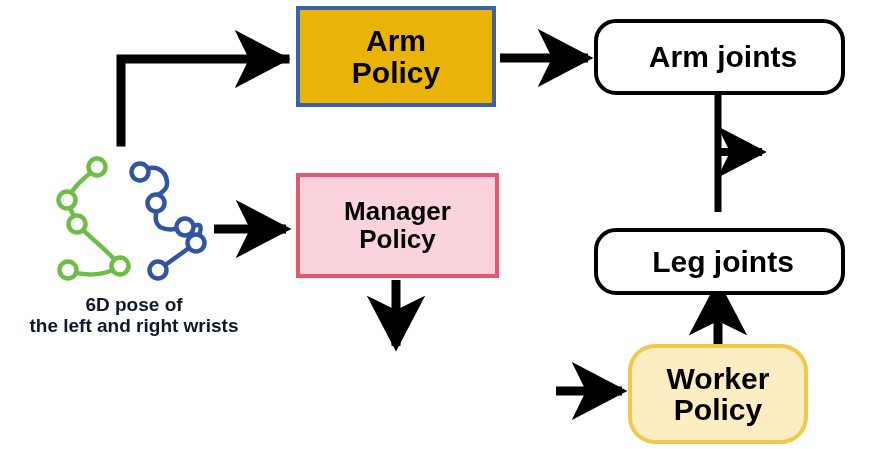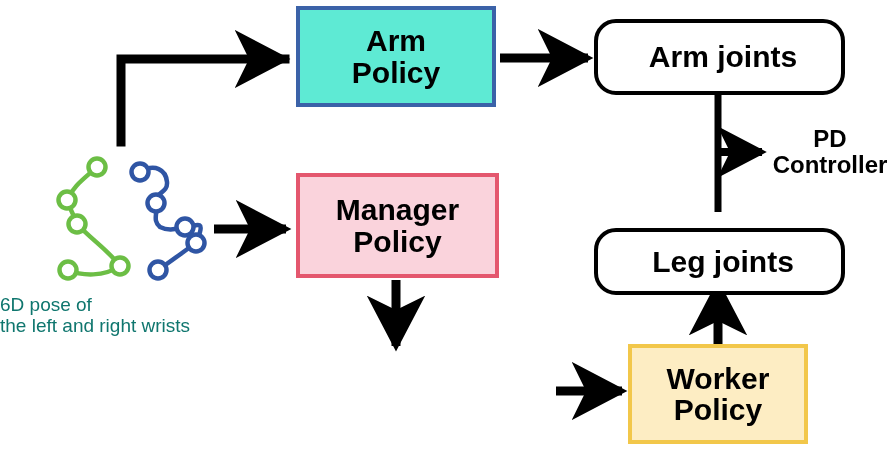--- a/index.html
+++ b/index.html
@@ -8,28 +8,28 @@
   #stage{position:relative;width:896px;height:449px;background:#fff;}
   svg#wires{position:absolute;left:0;top:0;width:896px;height:449px;}
 
   .box{position:absolute;box-sizing:border-box;display:flex;
        align-items:center;justify-content:center;text-align:center;
        font-weight:bold;color:#000;line-height:1.04;}
 
   .sq{border-width:4px;border-style:solid;}
   .rnd{border:4px solid #000;border-radius:22px;background:#fff;padding-left:7px;}
 
-  .arm-policy{background:#5eead4;border-color:#3b62a8;}
+  .arm-policy{background:#eab308;border-color:#3b62a8;}
   .manager-policy{background:#fad3dc;border-color:#e4576e;}
-  .worker-policy{background:#fdedc3;border-color:#f2c74a;}
+  .worker-policy{background:#fdedc3;border-color:#f2c74a;border-radius:27px;}
 
   .label-txt{white-space:pre-line;}
 
-  .caption{position:absolute;text-align:left;font-weight:normal;
-           color:#0f766e;line-height:1.12;white-space:pre-line;}
+  .caption{position:absolute;text-align:center;font-weight:bold;
+           color:#0f172a;line-height:1.12;white-space:pre-line;}
 
   .pd-text{position:absolute;text-align:center;font-weight:bold;
            color:#000;line-height:1.08;white-space:pre-line;}
 
   .math{position:absolute;box-sizing:border-box;display:flex;
         align-items:center;justify-content:center;
         font-family:"Liberation Serif",serif;font-weight:bold;font-style:italic;
         color:#000;}
   .math .sub{font-size:0.62em;vertical-align:-0.28em;font-style:italic;}
   .math .pun{font-style:normal;}
@@ -104,38 +104,36 @@
       <circle cx="196" cy="243" r="8.5" fill="#fff" stroke="#2f55a4" stroke-width="4.5"></circle>
       <circle cx="158" cy="270" r="8.5" fill="#fff" stroke="#2f55a4" stroke-width="4.5"></circle>
     </g>
   </svg>
 
   <div class="box sq arm-policy" style="left:296px;top:6px;width:200px;height:101px;font-size:30px;">
     <span class="label-txt">Arm
 Policy</span>
   </div>
 
-  <div class="box sq manager-policy" style="left:296px;top:173px;width:203px;height:105px;font-size:30px;">
+  <div class="box sq manager-policy" style="left:296px;top:173px;width:203px;height:105px;font-size:26px;">
     <span class="label-txt">Manager
 Policy</span>
   </div>
 
   <div class="box sq worker-policy" style="left:628px;top:344px;width:180px;height:100px;font-size:30px;">
     <span class="label-txt">Worker
 Policy</span>
   </div>
 
   <div class="box rnd" style="left:594px;top:19px;width:251px;height:76px;font-size:30px;">
     <span class="label-txt">Arm joints</span>
   </div>
 
   <div class="box rnd" style="left:594px;top:228px;width:251px;height:67px;font-size:30px;">
     <span class="label-txt">Leg joints</span>
   </div>
 
-  <div class="pd-text" style="left:764px;top:126px;width:132px;font-size:24px;">PD
-Controller</div>
 
 
   <div class="caption" style="left:0px;top:294px;width:268px;font-size:19px;">6D pose of
 the left and right wrists</div>
 
 </div>
 
 </body></html>

